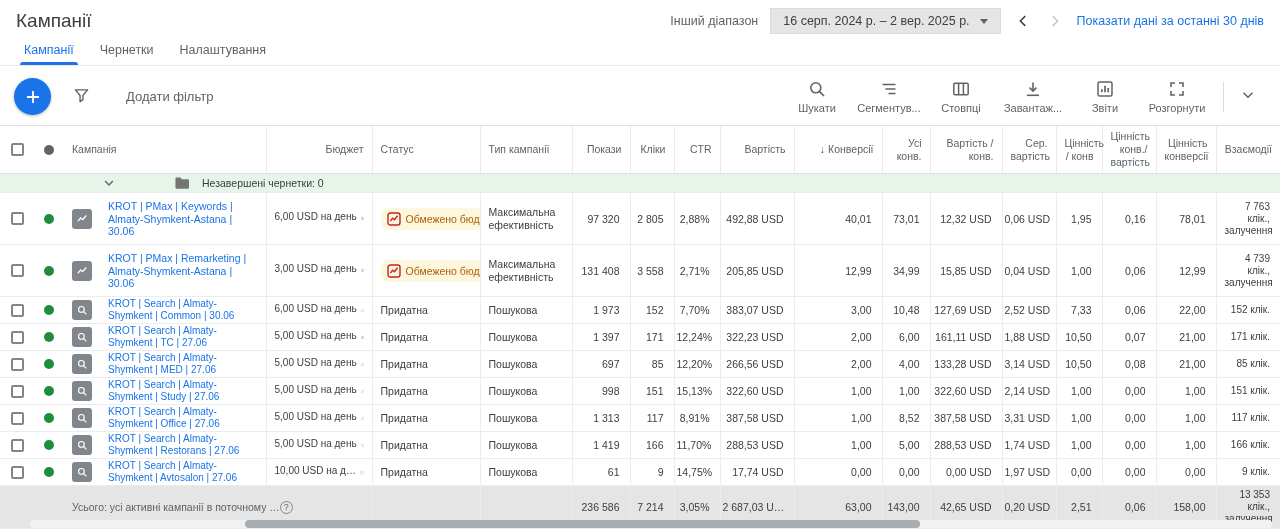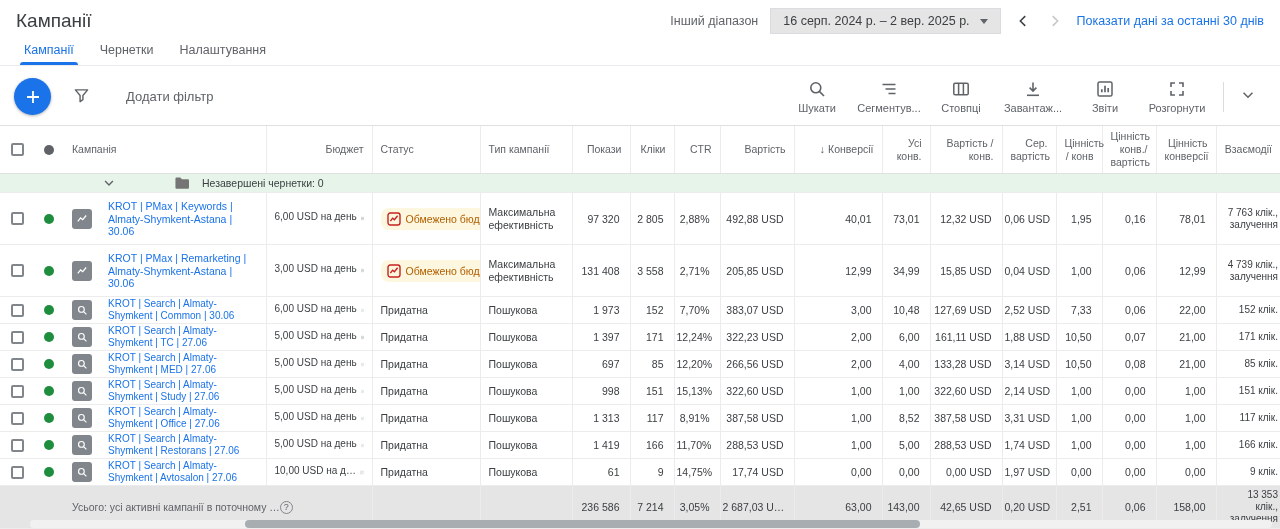--- a/index.html
+++ b/index.html
@@ -40,21 +40,21 @@
   .tb-divider { width:1px; height:30px; background:#dadce0; margin:0 10px; }
   .collapse-btn { background:none; border:none; cursor:pointer; color:#5f6368; padding:6px 14px 6px 6px; }
   
   table { border-collapse:collapse; table-layout:fixed; width:1280px; }
   thead th { font-weight:400; color:#5f6368; font-size:10.5px; border-bottom:1px solid #e0e0e0;
              padding:4px 8px; vertical-align:middle; height:40px; line-height:1.25; cursor:pointer; }
   .th-left { text-align:left; } .th-right { text-align:right; }
   td { padding:3px 8px; border-bottom:1px solid #ececec; vertical-align:middle; font-size:11px; }
   .bl { border-left:1px solid #ececec; }
   .num { text-align:right; font-size:10.5px; padding-right:10px; padding-left:2px; white-space:nowrap; }
-  .c-inter { text-align:right; font-size:10px; line-height:1.2; padding-right:2px; color:#3c4043; }
+  .c-inter { text-align:right; font-size:10px; line-height:1.2; padding-right:10px; color:#3c4043; }
   .checkbox { width:13px; height:13px; border:2px solid #80868b; border-radius:2px; background:#fff; cursor:pointer; margin:0 auto; }
   .hdot { width:10px; height:10px; border-radius:50%; background:#5f6368; display:block; margin:0 auto; }
   .dot-green { width:10px; height:10px; border-radius:50%; background:#1e8e3e; display:block; margin:0 auto; }
   .camp-cell { display:flex; align-items:center; gap:16px; }
   .camp-icon { width:20px; height:20px; border-radius:3px; background:#80868b; flex:none;
                display:flex; align-items:center; justify-content:center; }
   .camp-link { color:#1a73e8; line-height:1.2; font-size:10.5px; cursor:pointer; }
   .row-sm .camp-link { font-size:10px; }
   .row-lg td { height:52px; }
   .row-sm td { height:23px; padding-top:1px; padding-bottom:1px; }

